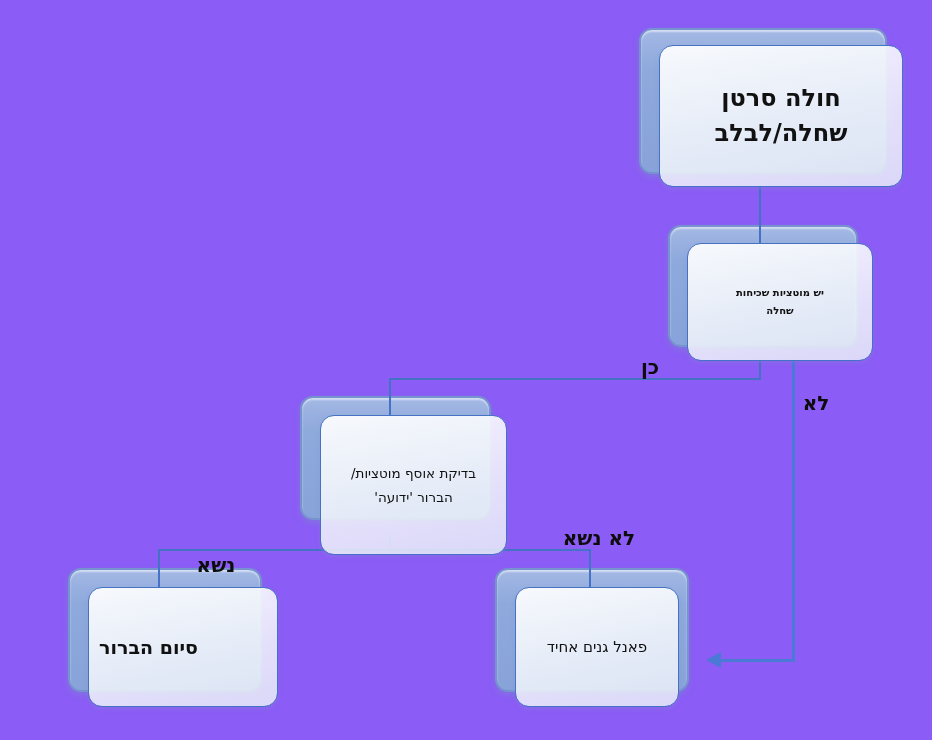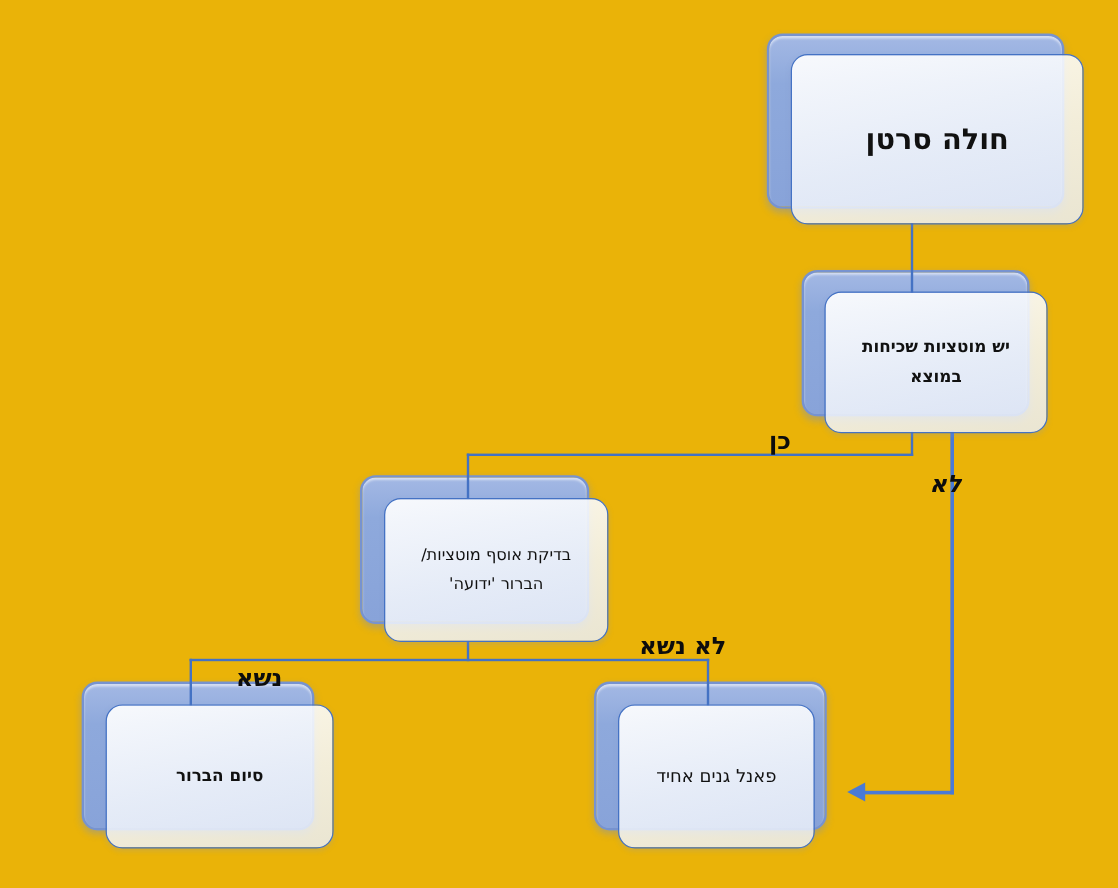--- a/index.html
+++ b/index.html
@@ -1,19 +1,19 @@
 <!DOCTYPE html>
 <html lang="he"><head>
 <meta charset="utf-8">
 <style>
   html,body{margin:0;padding:0;background:#ffffff;}
   .stage{
     position:relative;
     width:932px;height:740px;
-    background:#eab308;
+    background:#8b5cf6;
     overflow:hidden;
     font-family:"DejaVu Sans","Liberation Sans",sans-serif;
   }
   
   .node-shadow{
     position:absolute;
     border-radius:13px;
     background:linear-gradient(180deg,#a3b8e4 0%,#8ea9dc 28%,#88a3d9 100%);
     border:2px solid #7removed;
     border:2px solid #7793cf;
@@ -39,23 +39,23 @@
     display:flex;align-items:center;justify-content:center;
     text-align:center;
     direction:rtl;
     color:#111111;
     z-index:3;
     box-sizing:border-box;
     padding:6px 10px;
   }
   .node .l{display:block;}
   .n-patient{font-size:24px;font-weight:bold;line-height:1.45;}
-  .n-mutations{font-size:14px;font-weight:bold;line-height:1.8;}
+  .n-mutations{font-size:10px;font-weight:bold;line-height:1.8;}
   .n-test{font-size:13.5px;font-weight:normal;line-height:1.8;}
-  .n-end{font-size:14px;font-weight:bold;}
+  .n-end{font-size:19px;font-weight:bold;justify-content:flex-end;}
   .n-panel{font-size:15px;font-weight:normal;}
   
   .edge-label{
     position:absolute;
     direction:rtl;
     font-size:20px;font-weight:bold;color:#0d0d0d;
     text-align:center;
     z-index:4;
     white-space:nowrap;
   }
@@ -82,43 +82,44 @@
   <div class="line" style="left:158px;top:549px;width:2px;height:39px;"></div>
   <div class="line" style="left:589px;top:549px;width:2px;height:39px;"></div>
 
   <div class="line thick" style="left:792px;top:359px;width:3px;height:303px;"></div>
   <div class="line thick" style="left:719px;top:659px;width:76px;height:3px;"></div>
   <div class="arrowhead" style="left:706px;top:652px;"></div>
 
   <div class="node n-patient" style="left:659px;top:45px;width:244px;height:142px;">
     <div>
       <span class="l">חולה סרטן</span>
+      <span class="l">שחלה/לבלב</span>
     </div>
   </div>
 
   <div class="node n-mutations" style="left:687px;top:243px;width:186px;height:118px;">
     <div>
       <span class="l">יש מוטציות שכיחות</span>
-      <span class="l">במוצא</span>
+      <span class="l">שחלה</span>
     </div>
   </div>
 
-  <div class="node n-test" style="left:320px;top:415px;width:187px;height:120px;">
+  <div class="node n-test" style="left:320px;top:415px;width:187px;height:140px;">
     <div>
       <span class="l">בדיקת אוסף מוטציות/</span>
       <span class="l">הברור 'ידועה'</span>
     </div>
   </div>
 
   <div class="node n-end" style="left:88px;top:587px;width:190px;height:120px;">
     <span>סיום הברור</span>
   </div>
 
   <div class="node n-panel" style="left:515px;top:587px;width:164px;height:120px;">
     <span>פאנל גנים אחיד</span>
   </div>
 
   <div class="edge-label" style="left:628px;top:355px;width:44px;">כן</div>
-  <div class="edge-label" style="left:768px;top:391px;width:40px;font-style:italic;">לא</div>
+  <div class="edge-label" style="left:796px;top:391px;width:40px;">לא</div>
   <div class="edge-label" style="left:186px;top:553px;width:60px;">נשא</div>
-  <div class="edge-label" style="left:526px;top:526px;width:86px;">לא נשא</div>
+  <div class="edge-label" style="left:556px;top:526px;width:86px;">לא נשא</div>
 
 </div>
 
 </body></html>

